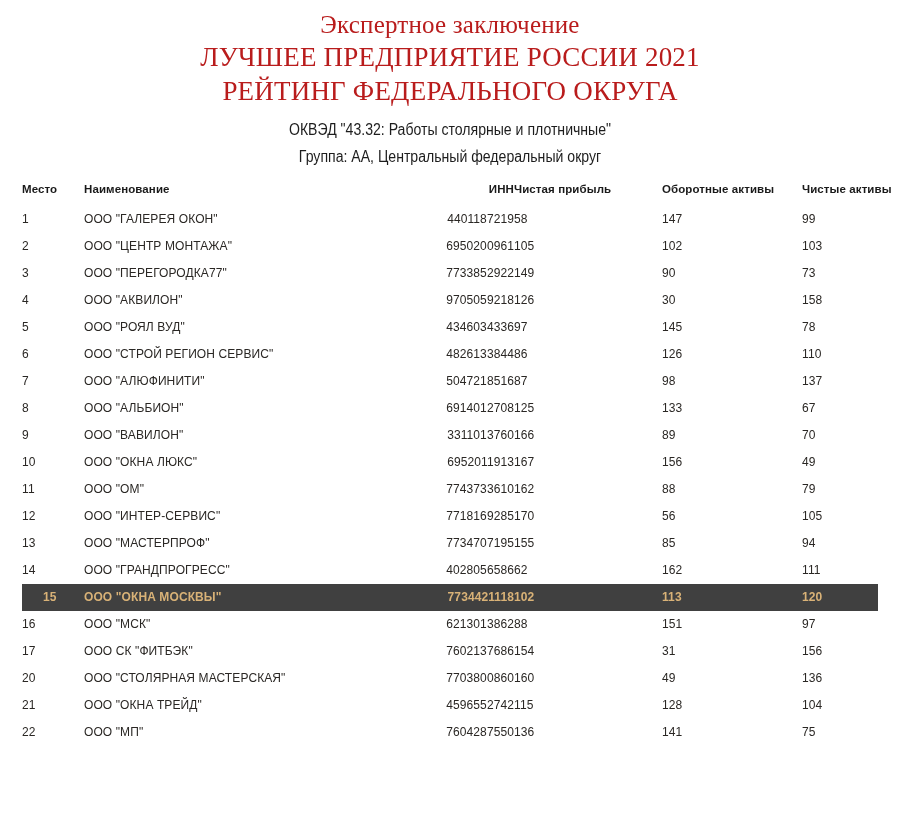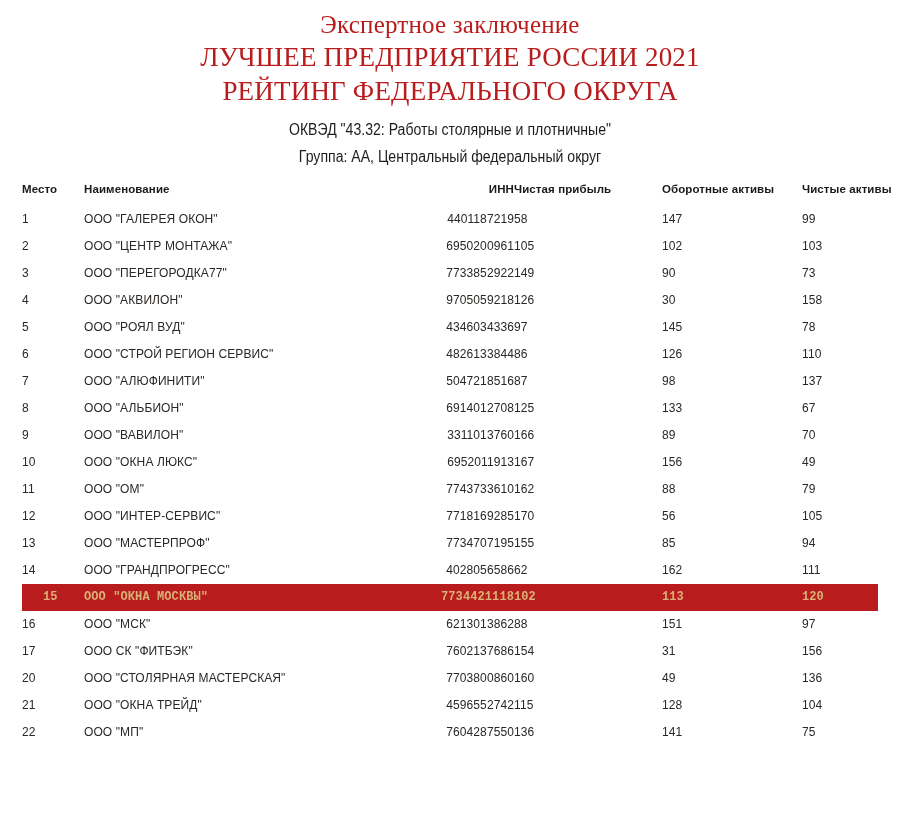--- a/index.html
+++ b/index.html
@@ -114,24 +114,23 @@
 
   
   td.c-place  { text-align: left;  padding-left: 21px; }
   td.c-name   { text-align: left;  padding-left: 64px; }
   td.c-inn    { text-align: right; }
   td.c-profit { text-align: left;  padding-left: 32px; }
   td.c-curr   { text-align: left;  padding-left: 37px; }
   td.c-net    { text-align: left;  padding-left: 20px; }
 
   tr.row-highlight td {
-    background: #b91c1c;
+    background: #404040;
     color: #d9b277;
     font-weight: 700;
-    font-family: Liberation Mono, monospace;
   }
   tr.row-highlight td.c-place { padding-left: 21px; }
 
   
   tr.row-highlight td:first-child { box-shadow: -22px 0 0 0 #58534e; }
   tr.row-highlight td:last-child  { box-shadow:  22px 0 0 0 #58534e; }
 </style>
 </head>
 <body>
 

